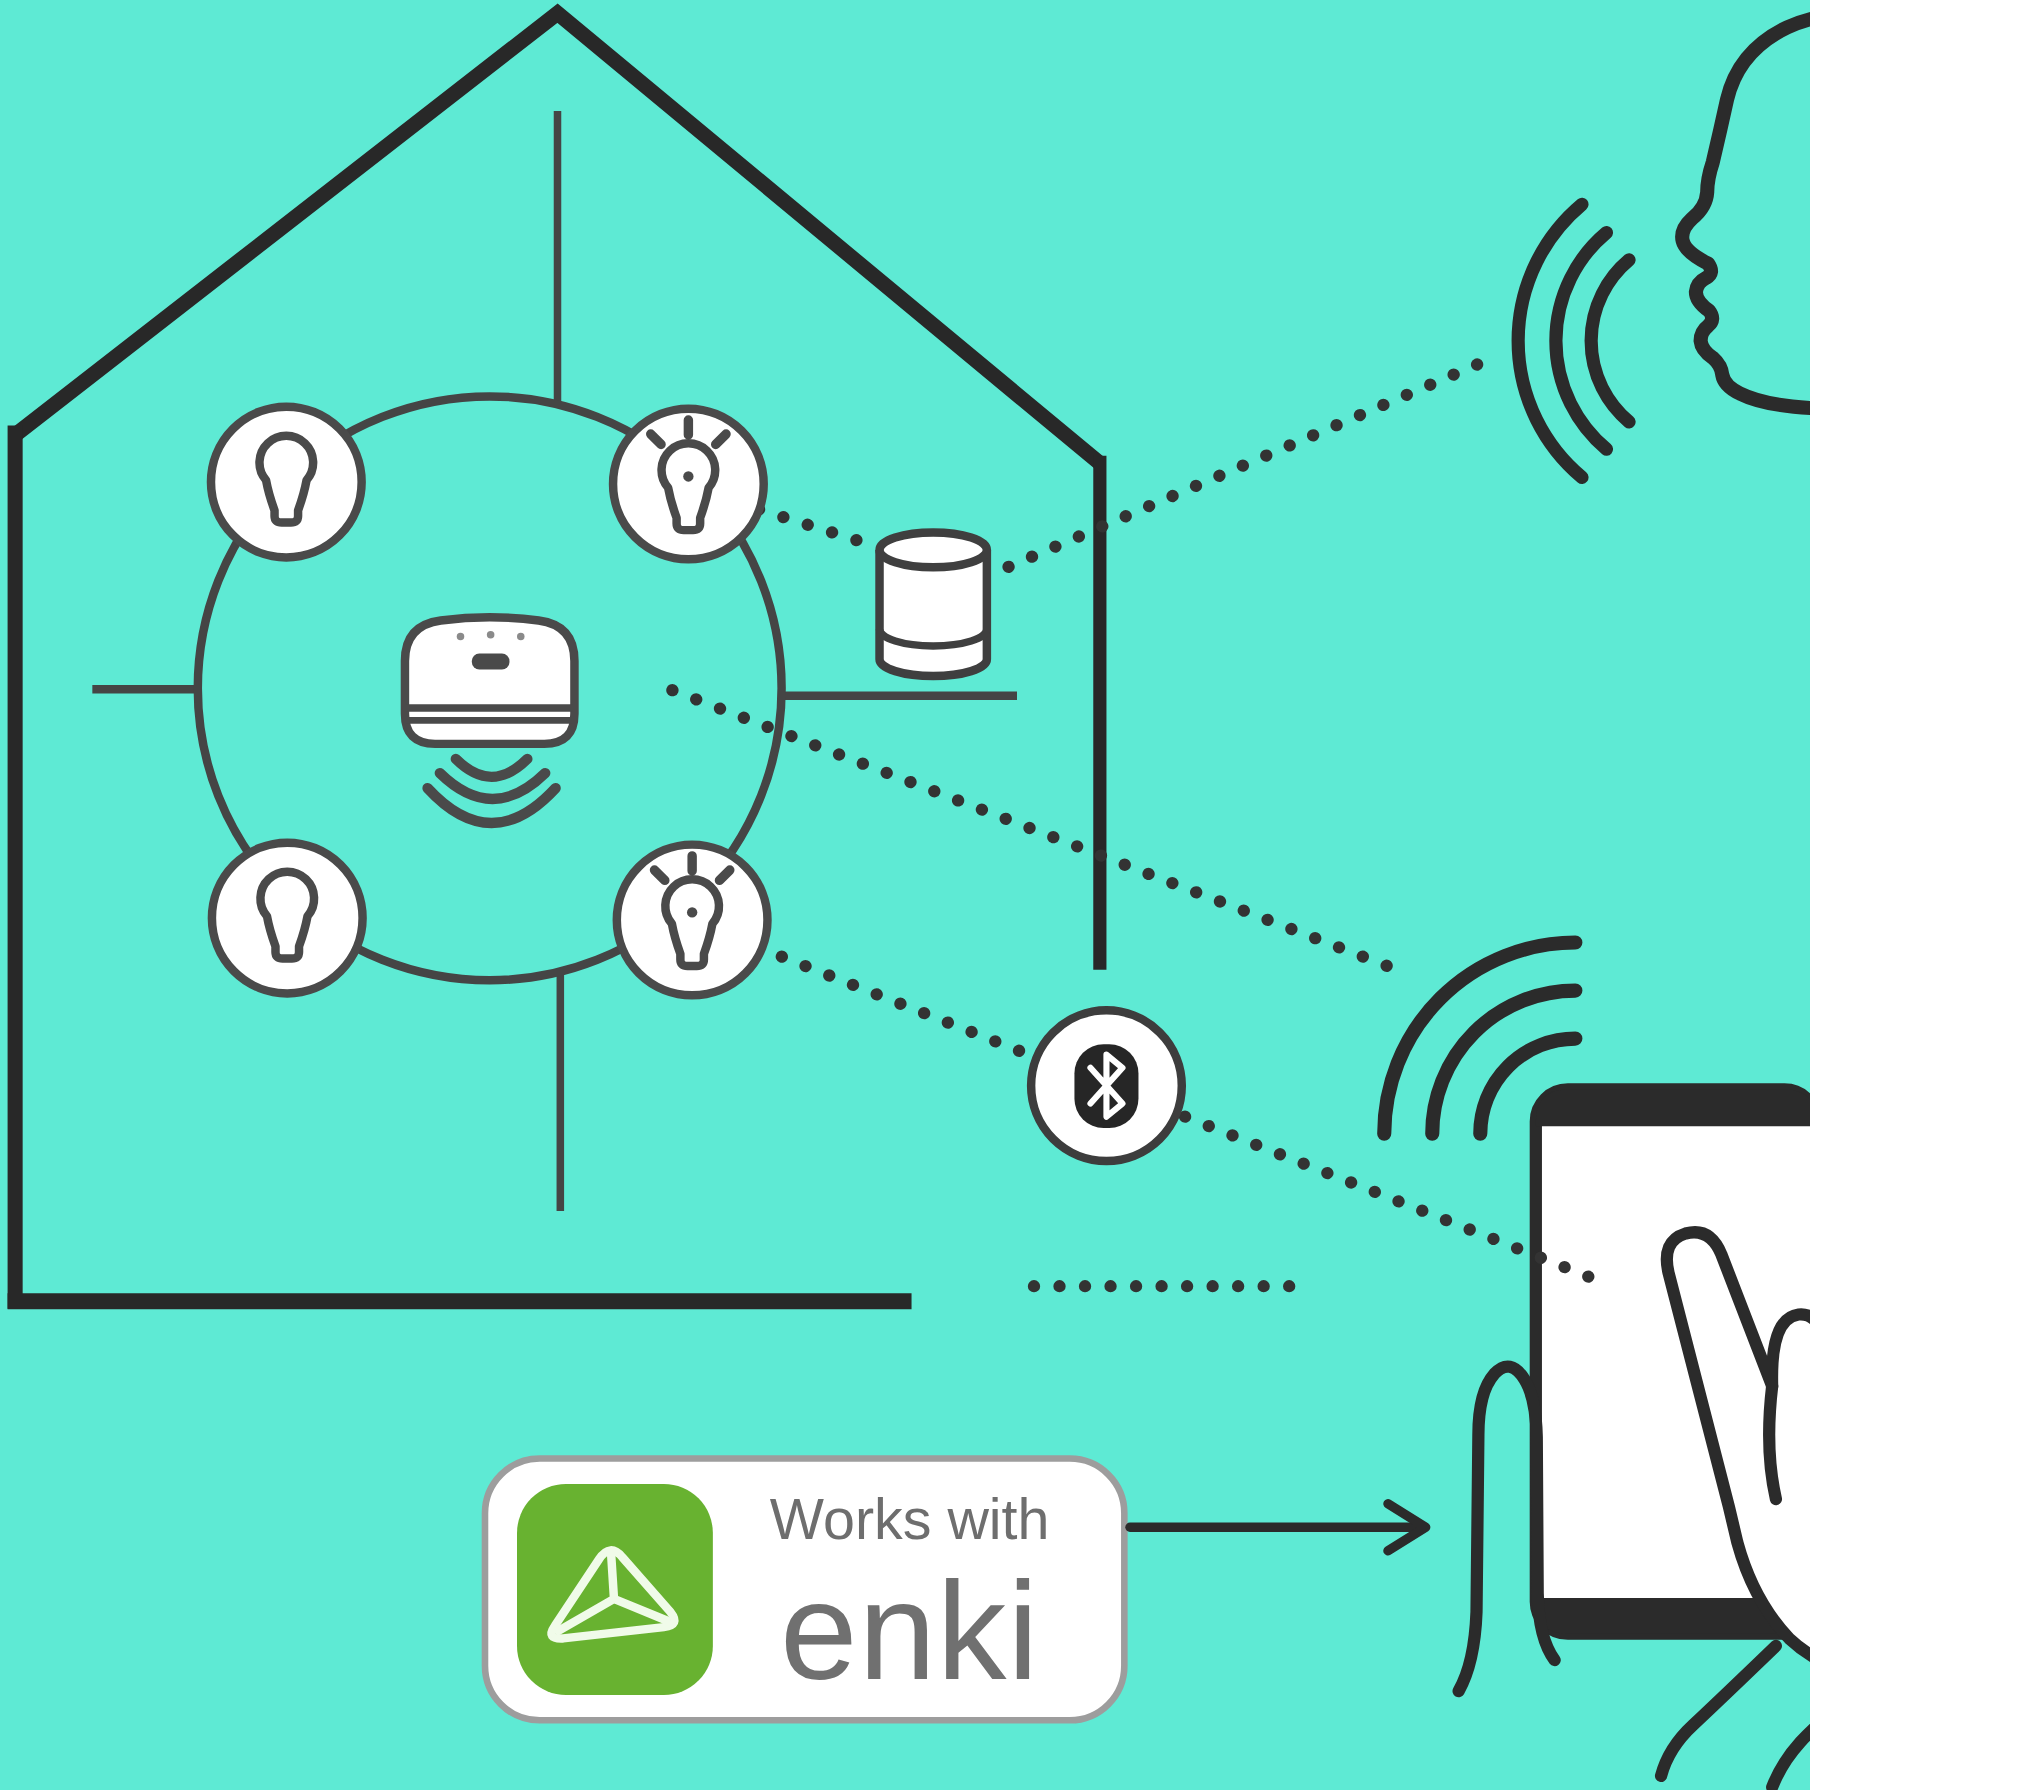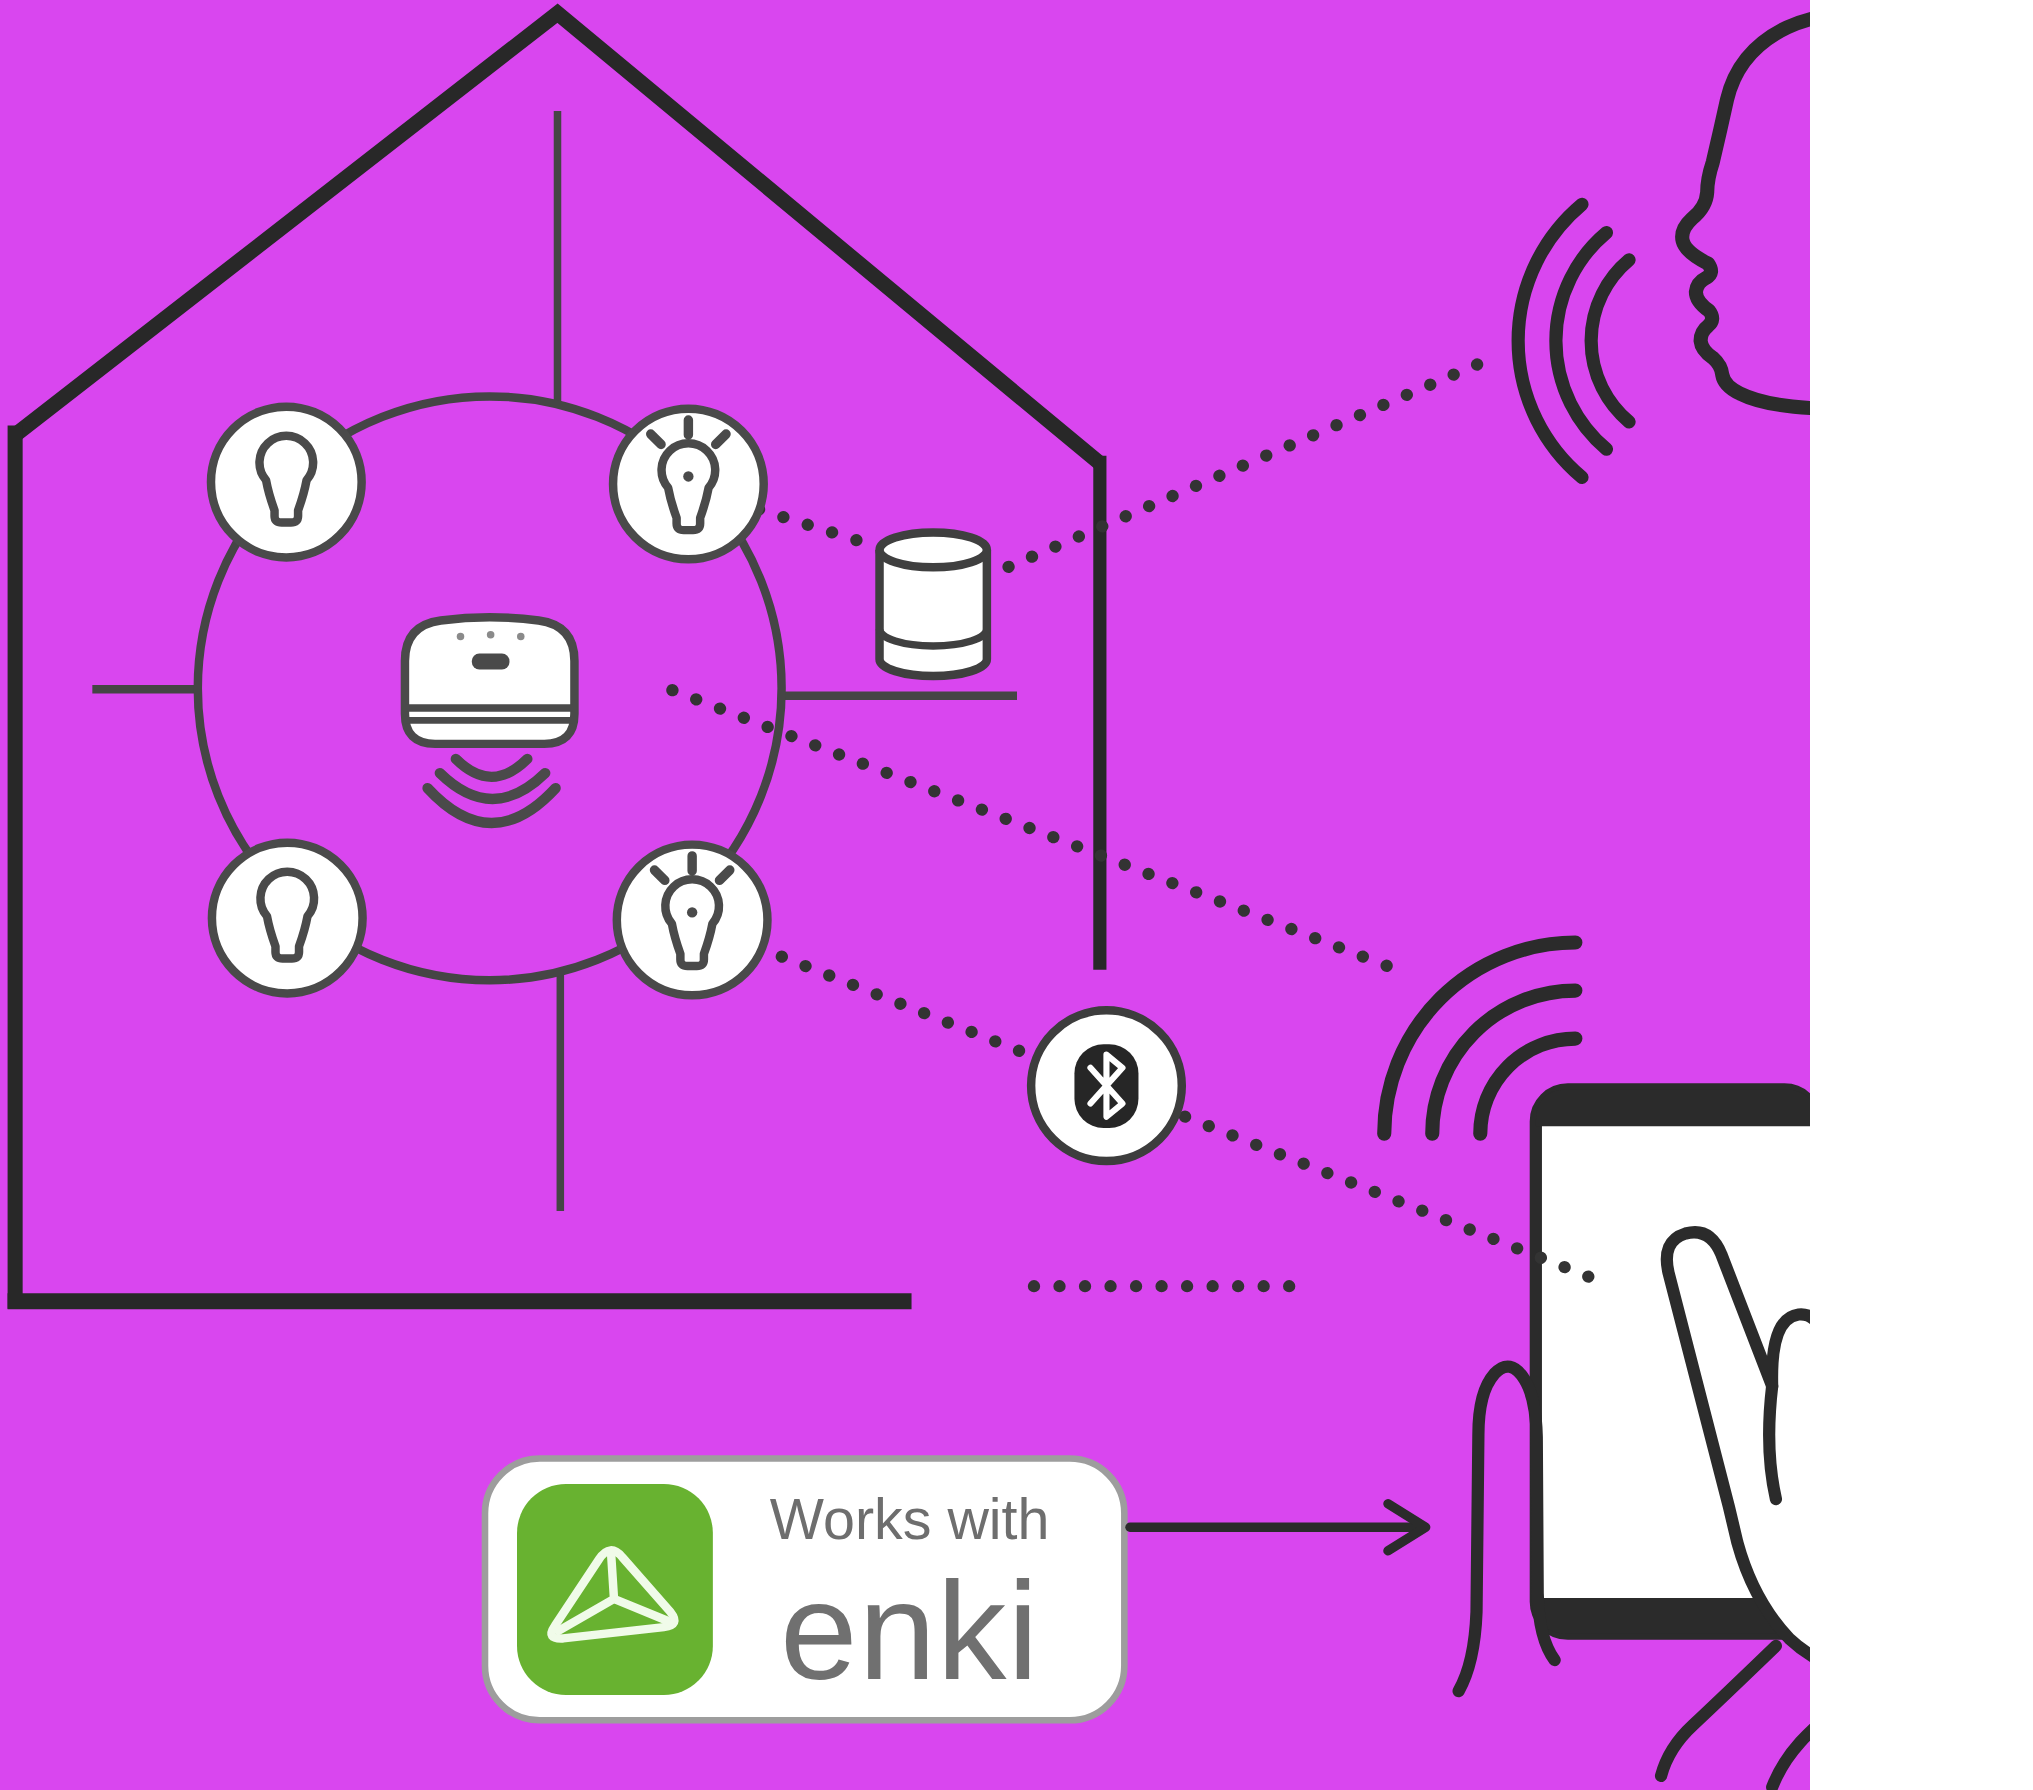--- a/index.html
+++ b/index.html
@@ -1,16 +1,16 @@
 <!DOCTYPE html>
 <html style="font-size:15px"><head>
 <meta charset="utf-8">
 <style>
   html,body{margin:0;padding:0;background:#ffffff;}
-  .stage{width:1810px;height:1790px;background:#d946ef;overflow:hidden;}
+  .stage{width:1810px;height:1790px;background:#5eead4;overflow:hidden;}
   svg{display:block;}
   .lineA{stroke:#282828;fill:none;}          
   .lineB{stroke:#454545;fill:none;}          
   .node{fill:#ffffff;stroke:#4a4a4a;}
   .glyph{stroke:#4a4a4a;fill:none;}
   .dots{stroke:#333333;fill:none;stroke-linecap:round;stroke-dasharray:0.1 27;}
   .dark{stroke:#2b2b2b;fill:none;stroke-linecap:round;stroke-linejoin:round;}
   .darkfill{fill:#2b2b2b;stroke:none;}
   .badge-text-small{font-family:"Liberation Sans",sans-serif;font-weight:500;fill:#6e6e6e;}
   .badge-text-big{font-family:"Liberation Sans",sans-serif;font-weight:400;fill:#707070;letter-spacing:1px;}

